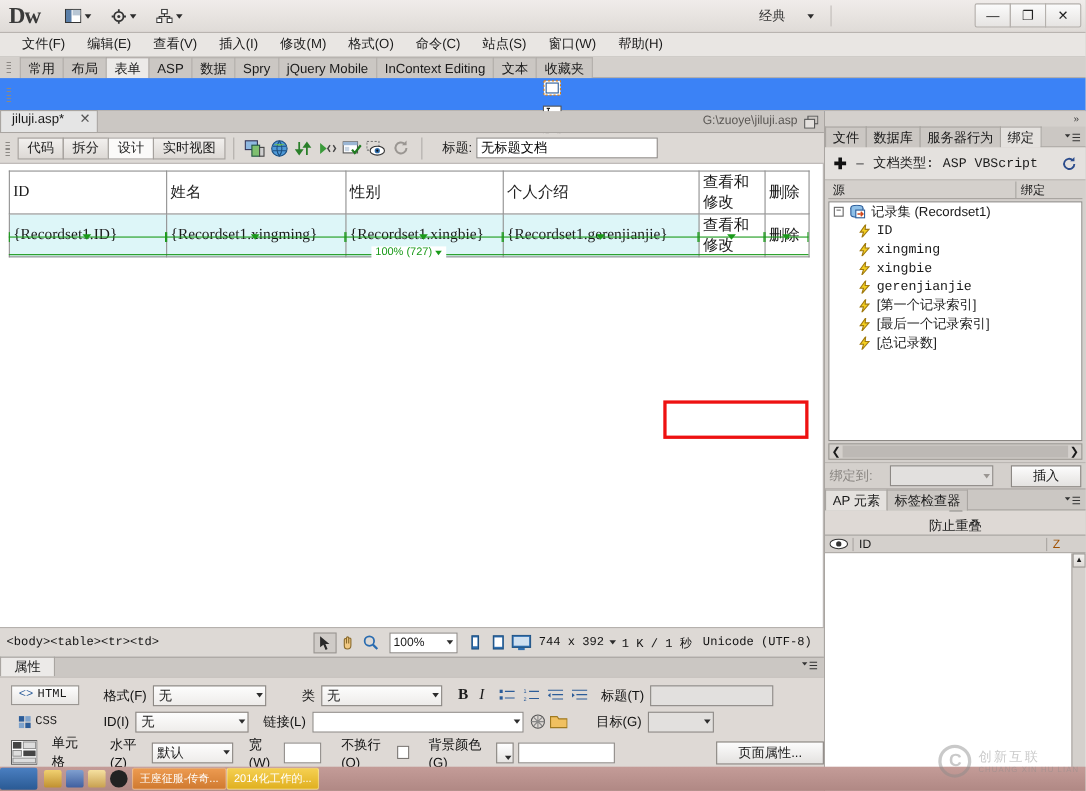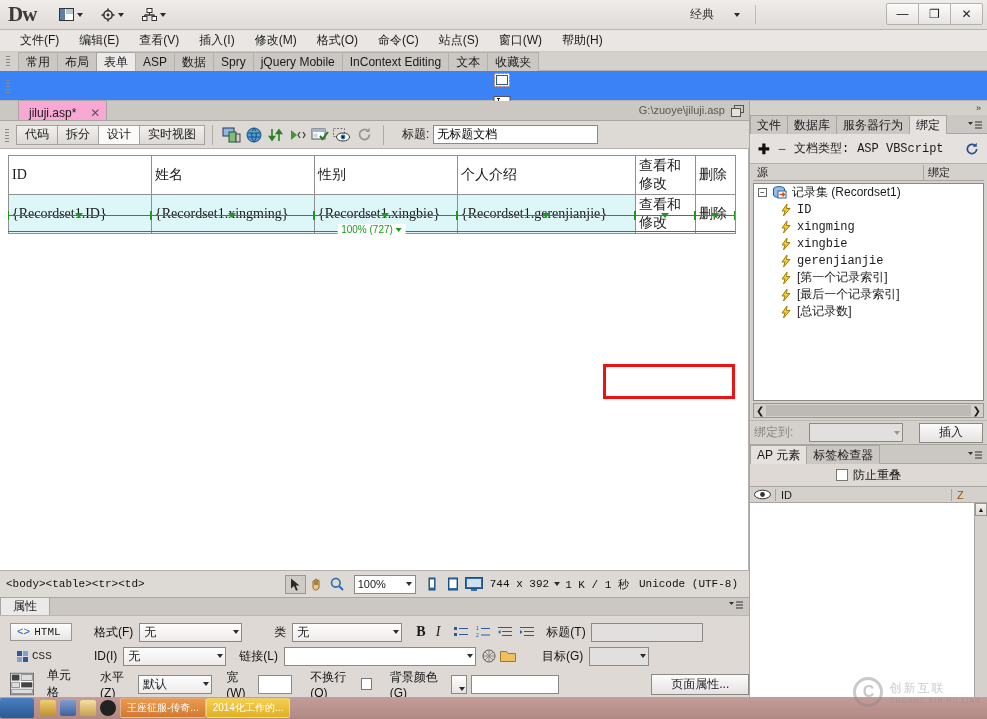--- a/index.html
+++ b/index.html
@@ -64,23 +64,23 @@
 
   
   .main { flex:1; display:flex; min-height:0; }
   .docarea { width:749px; display:flex; flex-direction:column; background:#d8d4d0; min-width:0;}
   .rightpanels { flex:1; display:flex; flex-direction:column; background:#d4d0cc;
      border-left:1px solid #a9a5a1; }
 
   
   .doctabs { height:20px; background:#cbc7c3; display:flex; align-items:flex-end; position:relative;
      border-bottom:1px solid #a9a5a1;}
-  .doctab { background:#f9a8d4; border:1px solid #a9a5a1; border-bottom:none;
-     height:20px; display:flex; align-items:flex-end; padding:0 6px 0 10px; font-size:12px;
-     gap:14px; cursor:default;margin-left:18px;}
+  .doctab { background:#e5e5e5; border:1px solid #a9a5a1; border-bottom:none;
+     height:20px; display:flex; align-items:flex-start; padding:0 6px 0 10px; font-size:12px;
+     gap:14px; cursor:default;}
   .doctab .x { font-size:12px; color:#555; }
   .docpath { position:absolute; right:24px; top:3px; font-size:11px; color:#5a5754; }
   .restore-ic { position:absolute; right:5px; top:4px; width:13px;height:12px;}
 
   
   .sourcerow { height:22px; background:#e0ddda; border-bottom:1px solid #b5b1ad;
       display:flex; align-items:center; padding-left:6px; position:relative;}
   .pillbtn { background:#6e6a66; color:#fff; font-size:11px; border-radius:9px;
       padding:1px 9px; cursor:default; }
   .srcfile { font-family:"Liberation Mono", monospace; font-size:11px; margin-left:12px; color:#222;}
@@ -179,21 +179,21 @@
   .expander{ width:9px;height:9px;border:1px solid #666;background:#fff;font-size:8px;
       display:flex;align-items:center;justify-content:center;line-height:1;color:#000;}
   .hscroll{ height:15px;background:#d4d0cc;border:1px solid #9a9692;margin:2px 3px;
       display:flex;align-items:center;justify-content:space-between;padding:0 2px;}
   .hthumb{ flex:1; height:11px; background:#bdb9b5; margin:0 2px; }
   .bindto{ height:24px; display:flex; align-items:center; gap:16px; padding:0 4px;
       background:#d4d0cc; border-top:1px solid #bbb7b3;}
   .apbar{ height:20px; background:#cbc7c3; display:flex; align-items:flex-end; position:relative;
       border-top:1px solid #a9a5a1;}
   .apchk{ height:22px;background:#ded9d5; display:flex;align-items:center;justify-content:center; gap:5px;
-      font-size:12px; }
+      font-size:12px;flex-direction:column; }
   .apcols{ height:17px; background:#d4d0cc; border-top:1px solid #a9a5a1;
       border-bottom:1px solid #a9a5a1; display:flex; align-items:center; font-size:11px;}
   .aplist{ flex:1; background:#fff; position:relative; }
   .vsb{ position:absolute; right:0; top:0; bottom:0; width:13px; background:#d4d0cc;
       border-left:1px solid #a9a5a1;}
   .vsb-up{ height:13px; display:flex;align-items:center;justify-content:center;font-size:7px;
       border:1px solid #9a9692; background:linear-gradient(#f4f2f0,#ddd9d5);}
 
   
   .taskbar{ position:absolute; left:0; right:0; bottom:0; height:22px;

